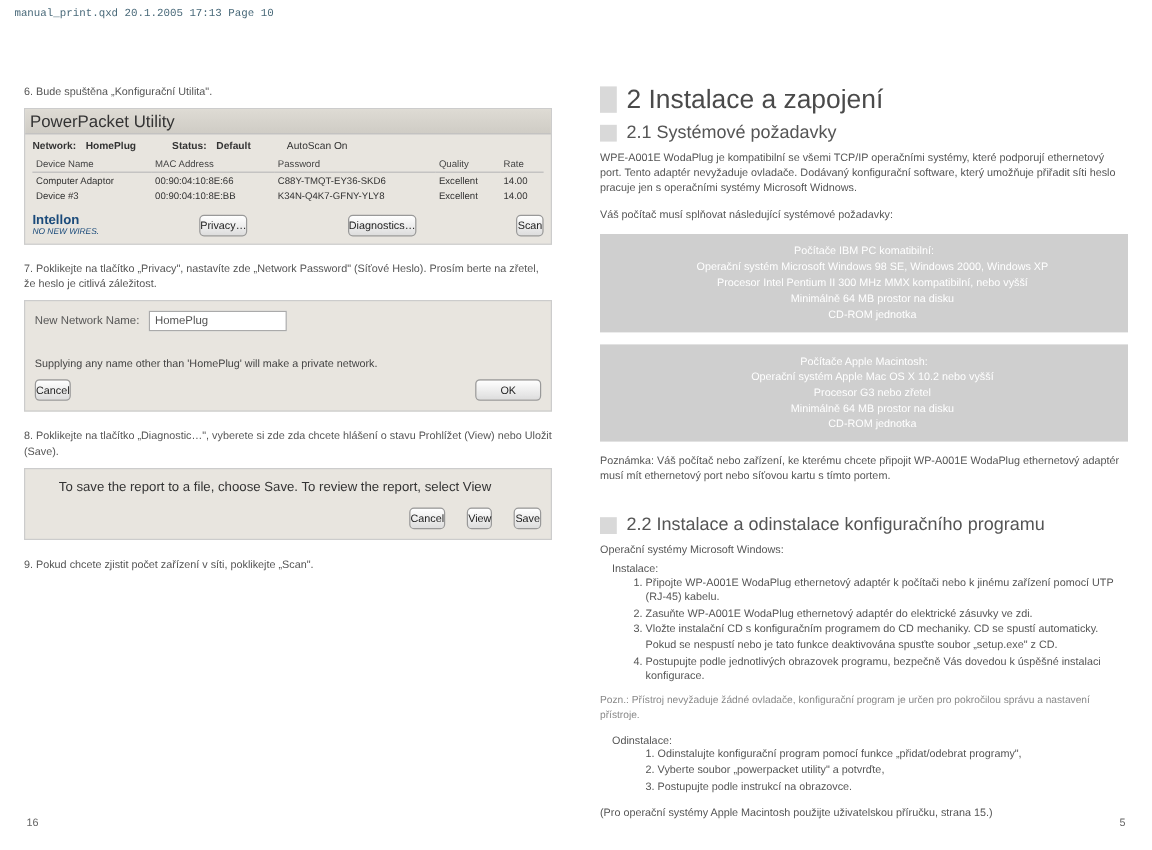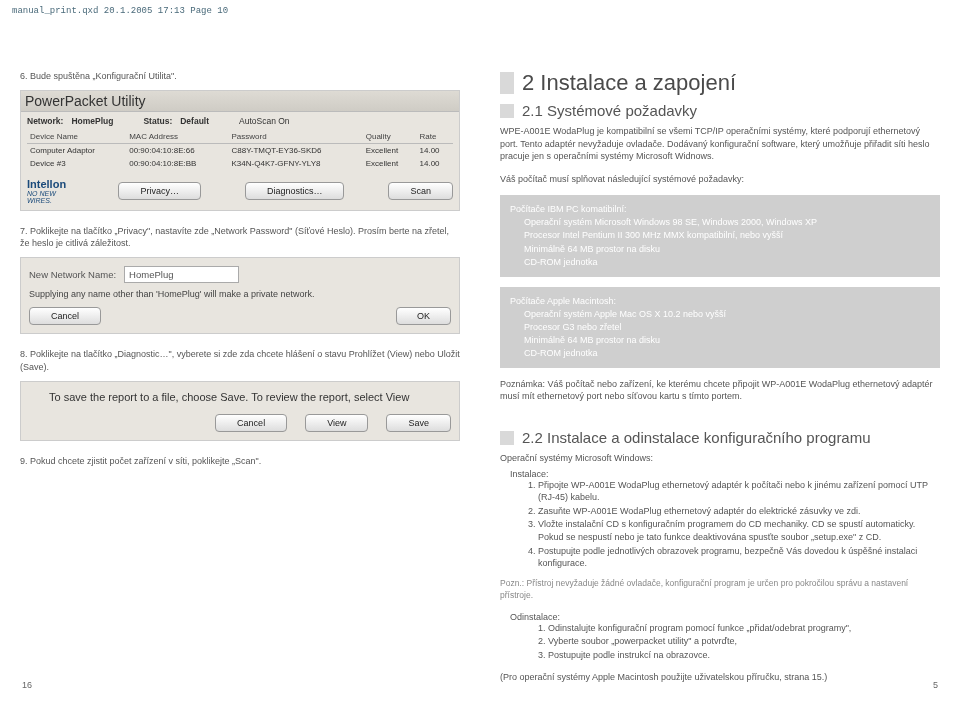--- a/index.html
+++ b/index.html
@@ -55,32 +55,32 @@
   .screenshot .label { font-weight: bold; }
   .screenshot table { width: 100%; border-collapse: collapse; margin-top: 4px; font-size: 8px; }
   .screenshot td, .screenshot th { text-align: left; padding: 2px 3px; }
   .screenshot th { border-bottom: 1px solid #bbb; font-weight: normal; color: #444; }
   .screenshot .footer-row { display: flex; justify-content: space-between; align-items: center; margin-top: 8px; gap: 44px; }
   .logo-box { font-weight: bold; color: #1a4a7a; font-size: 11px; }
   .btn-ui {
     background: linear-gradient(#fff,#ddd);
     border: 1px solid #999;
     border-radius: 4px;
-    padding: 3px 21px;
+    padding: 3px 0;
     font-size: 9px;
     color: #222;
     display: inline-block;
   }
   .dialog {
     background: #e8e5df;
     border: 1px solid #ccc;
     padding: 8px;
     margin-bottom: 14px;
   }
-  .dialog .row { display: flex; align-items: center; gap: 8px; margin-bottom: 6px; font-size: 9.5px; }
+  .dialog .row { display: flex; align-items: center; gap: 8px; margin-bottom: 22px; font-size: 9.5px; }
   .dialog .input-field {
     background: #fff;
     border: 1px solid #aaa;
     padding: 2px 4px;
     width: 115px;
     font-size: 9.5px;
   }
   .dialog .desc { font-size: 9px; color: #444; margin-bottom: 8px; }
   .dialog .btn-row { display: flex; justify-content: space-between; gap: 70px; }
   .save-dialog { background: #e8e5df; border: 1px solid #ccc; padding: 8px; margin-bottom: 14px; }
@@ -110,20 +110,21 @@
     line-height: 1.4;
     margin-bottom: 10px;
   }
   .req-box {
     background: #cfcfcf;
     color: #fff;
     padding: 8px 10px;
     font-size: 9px;
     line-height: 1.45;
     margin-bottom: 10px;
+    text-align: center;
   }
   .req-box .indent { margin-left: 14px; }
   ol { padding-left: 18px; }
   ol li { font-size: 9px; color: #555; line-height: 1.4; margin-bottom: 1px; }
   .sub-label { font-size: 9px; color: #555; margin-top: 4px; margin-left: 10px; }
   .page-num-left {
     position: absolute;
     bottom: 18px;
     left: 22px;
     font-size: 9px;

